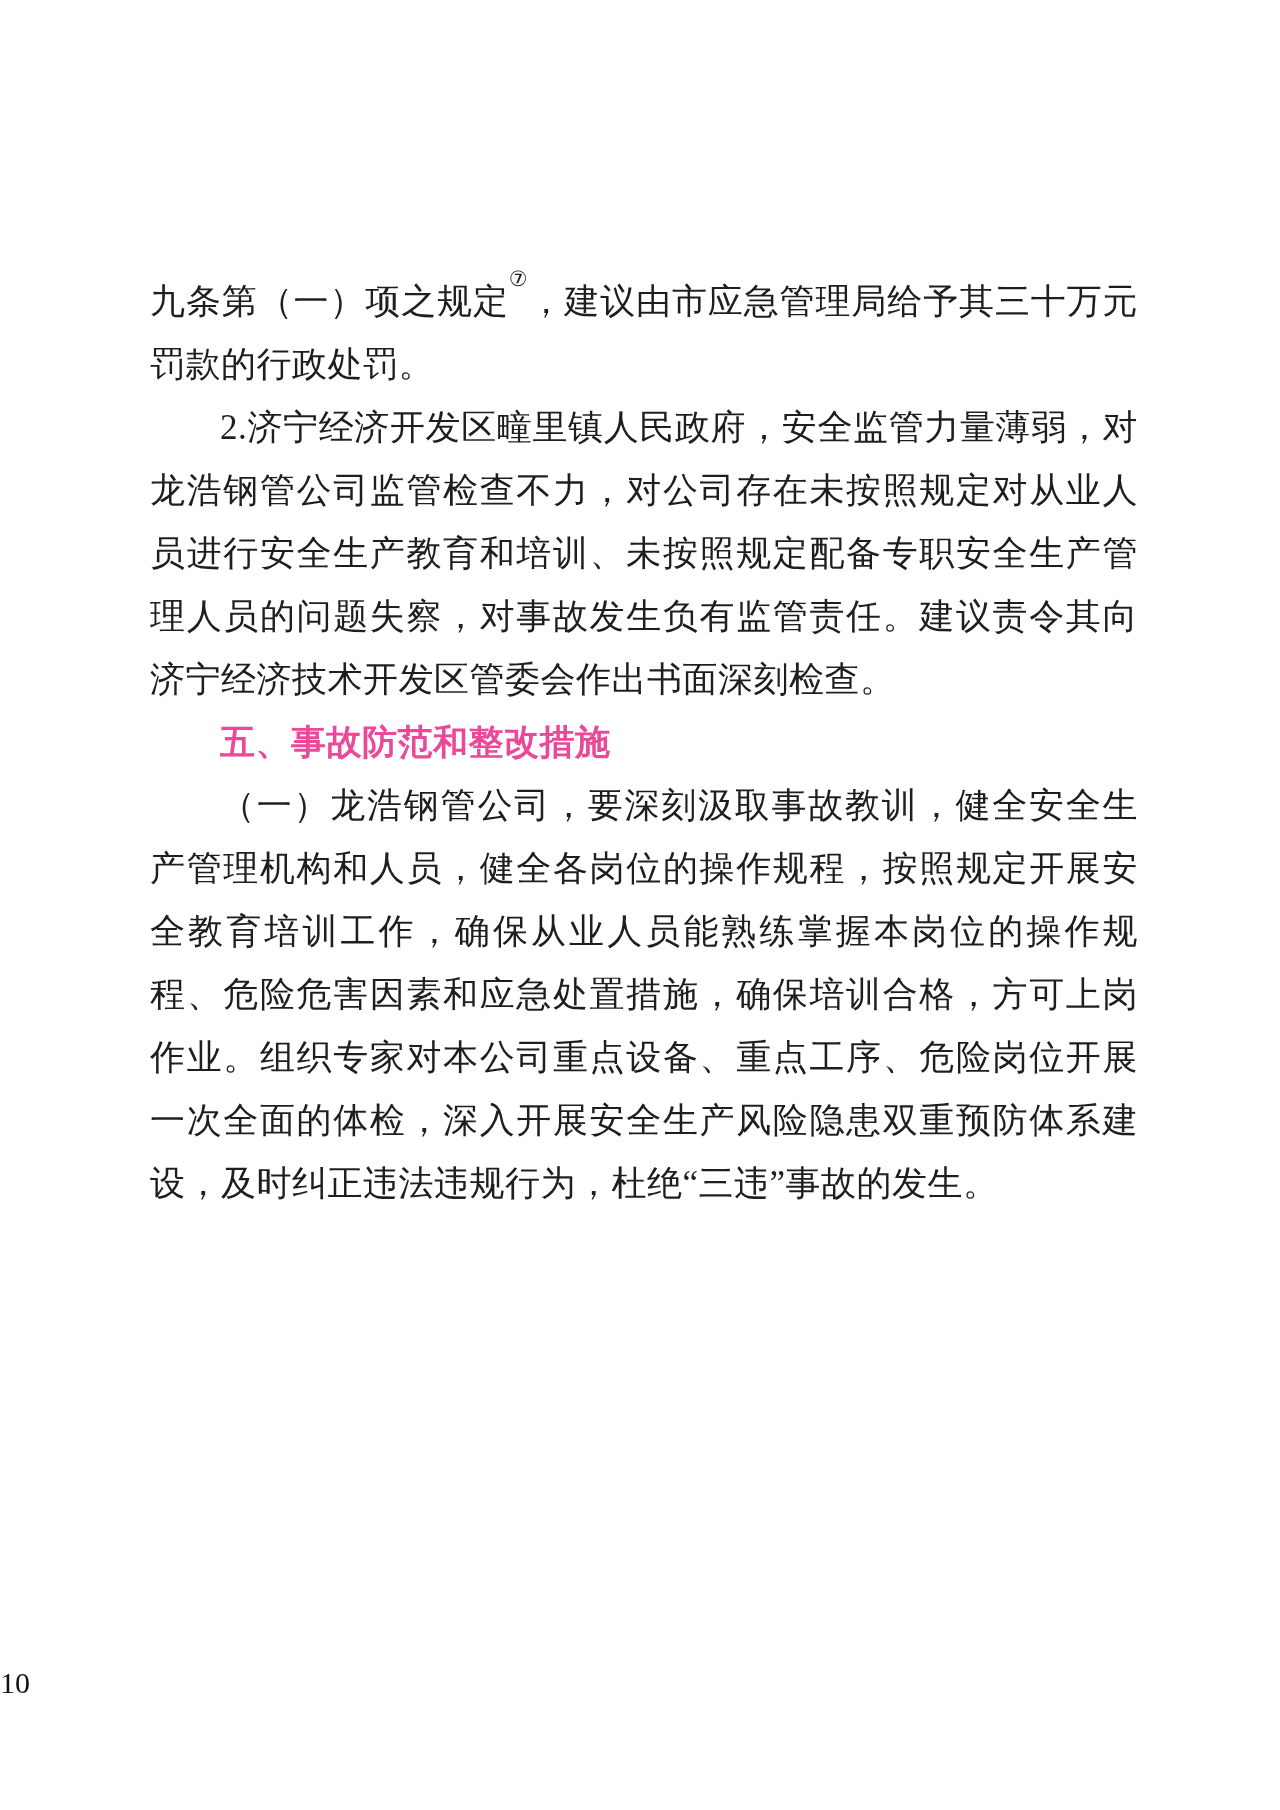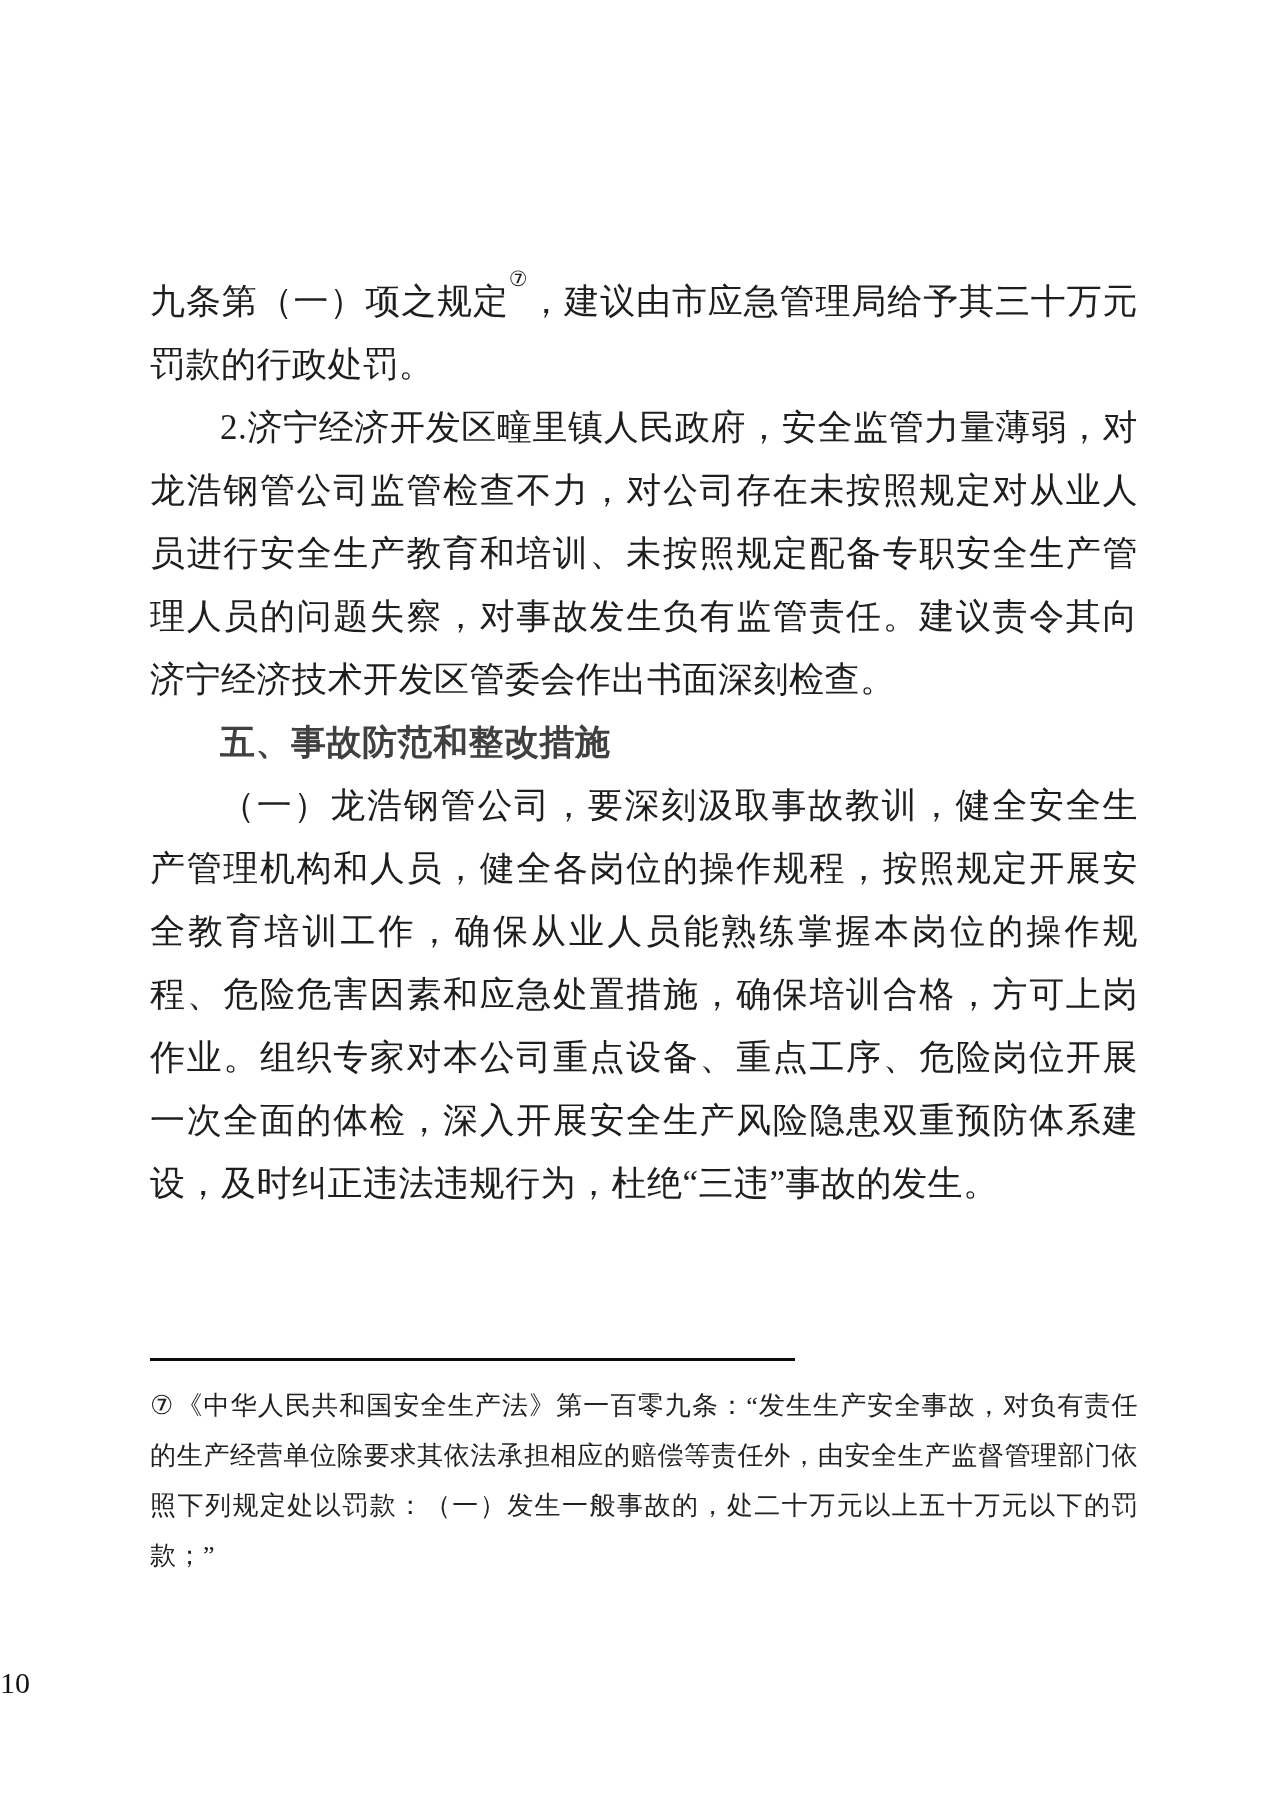--- a/index.html
+++ b/index.html
@@ -35,21 +35,21 @@
     line-height: 0;
     position: relative;
     top: -14px;
   }
   .section-heading {
     margin: 0;
     font-size: 35px;
     line-height: 63px;
     font-weight: 700;
     font-family: "DejaVu Sans", "Liberation Sans", sans-serif;
-    color: #404040;
+    color: #ec4899;
     text-indent: 2em;
     letter-spacing: 0.5px;
   }
   .footnote-area {
     position: absolute;
     left: 150px;
     top: 1358px;
     width: 988px;
   }
   .footnote-separator {
@@ -89,20 +89,16 @@
 
     <p class="body-text">2.济宁经济开发区疃里镇人民政府，安全监管力量薄弱，对龙浩钢管公司监管检查不力，对公司存在未按照规定对从业人员进行安全生产教育和培训、未按照规定配备专职安全生产管理人员的问题失察，对事故发生负有监管责任。建议责令其向济宁经济技术开发区管委会作出书面深刻检查。</p>
 
     <h2 class="section-heading">五、事故防范和整改措施</h2>
 
     <p class="body-text">（一）龙浩钢管公司，要深刻汲取事故教训，健全安全生产管理机构和人员，健全各岗位的操作规程，按照规定开展安全教育培训工作，确保从业人员能熟练掌握本岗位的操作规程、危险危害因素和应急处置措施，确保培训合格，方可上岗作业。组织专家对本公司重点设备、重点工序、危险岗位开展一次全面的体检，深入开展安全生产风险隐患双重预防体系建设，及时纠正违法违规行为，杜绝“三违”事故的发生。</p>
 
 
   </div>
 
-  <div class="footnote-area">
-    <div class="footnote-separator"></div>
-    <p class="footnote-text"><span class="fn-marker">⑦</span><span>《中华人民共和国安全生产法》第一百零九条：“发生生产安全事故，对负有责任的生产经营单位除要求其依法承担相应的赔偿等责任外，由安全生产监督管理部门依照下列规定处以罚款：（一）发生一般事故的，处二十万元以上五十万元以下的罚款；”</span></p>
-  </div>
 
   <div class="page-number">10</div>
 
 </div>
 
 </body></html>

